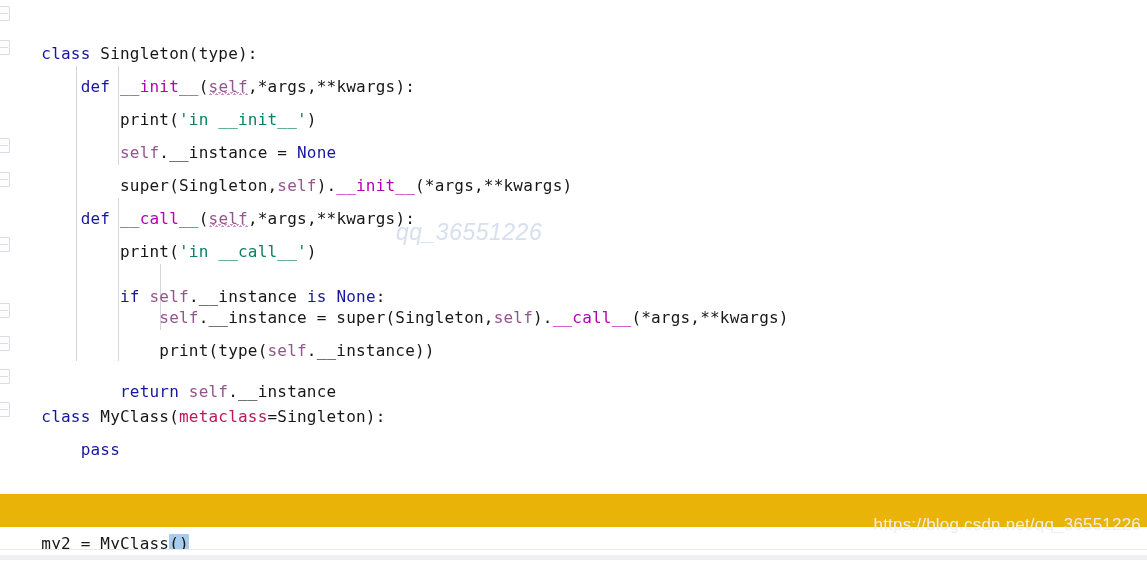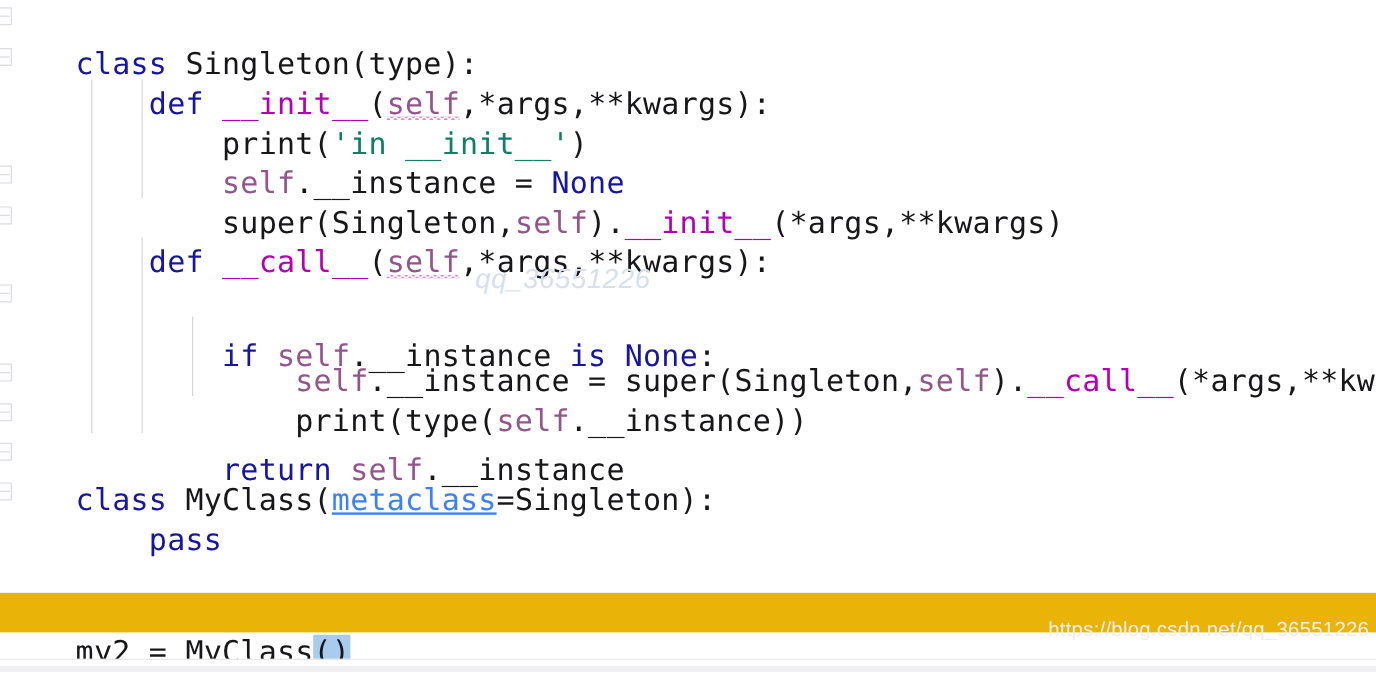--- a/index.html
+++ b/index.html
@@ -29,21 +29,21 @@
   .fold::after {
     content:""; position:absolute; left:2px; top:6px;
     width:8px; height:1px; background:#dcdce2;
   }
 
   
   .line {
     position:absolute;
     left:0; width:1147px; height:33px;
     white-space:pre;
-    font-size:25px;
+    font-size:16px;
     line-height:33px;
     letter-spacing:0.2px;
     color:#17171a;
     font-family:"DejaVu Sans Mono", monospace;
   }
   .line .txt { padding-left:2px; display:inline-block; }
 
   
   .line.current {
     background:#eab308;
@@ -54,21 +54,21 @@
     position:absolute;
     width:1px;
     background:#d4d4da;
   }
 
   
   .kw   { color:#17179e; }           
   .dund { color:#b300b3;margin-top:36px; }           
   .self { color:#94558d;text-align:right; }           
   .str  { color:#0d8065; }           
-  .kwarg{ color:#3b82f6;text-decoration:underline; }           
+  .kwarg{ color:#be185d; }           
   .pln  { color:#17171a; }           
 
   
   .squig {
     position:relative;
   }
   .squig::after {
     content:"";
     position:absolute;
     left:0; right:0; bottom:1px;
@@ -157,20 +157,23 @@
   </div>
 
   <div class="line" style="top:136px">
     <span class="txt">        <span class="pln">super(Singleton,</span><span class="self">self</span><span class="pln">).</span><span class="dund">__init__</span><span class="pln">(*args,**kwargs)</span></span>
   </div>
 
   <div class="line" style="top:169px">
     <span class="txt">    <span class="kw">def</span> <span class="dund">__call__</span><span class="pln">(</span><span class="self squig">self</span><span class="pln">,*args,**kwargs):</span></span>
   </div>
 
+  <div class="line" style="top:202px">
+    <span class="txt">        <span class="pln">print(</span><span class="str">'in __call__'</span><span class="pln">)</span></span>
+  </div>
 
   <div class="line" style="top:247px">
     <span class="txt">        <span class="kw">if</span> <span class="self">self</span><span class="pln">.__instance </span><span class="kw">is</span> <span class="kw">None</span><span class="pln">:</span></span>
   </div>
 
   <div class="line" style="top:268px">
     <span class="txt">            <span class="self">self</span><span class="pln">.__instance = </span><span class="pln">super(Singleton,</span><span class="self">self</span><span class="pln">).</span><span class="dund">__call__</span><span class="pln">(*args,**kwargs)</span></span>
   </div>
 
   <div class="line" style="top:301px">

